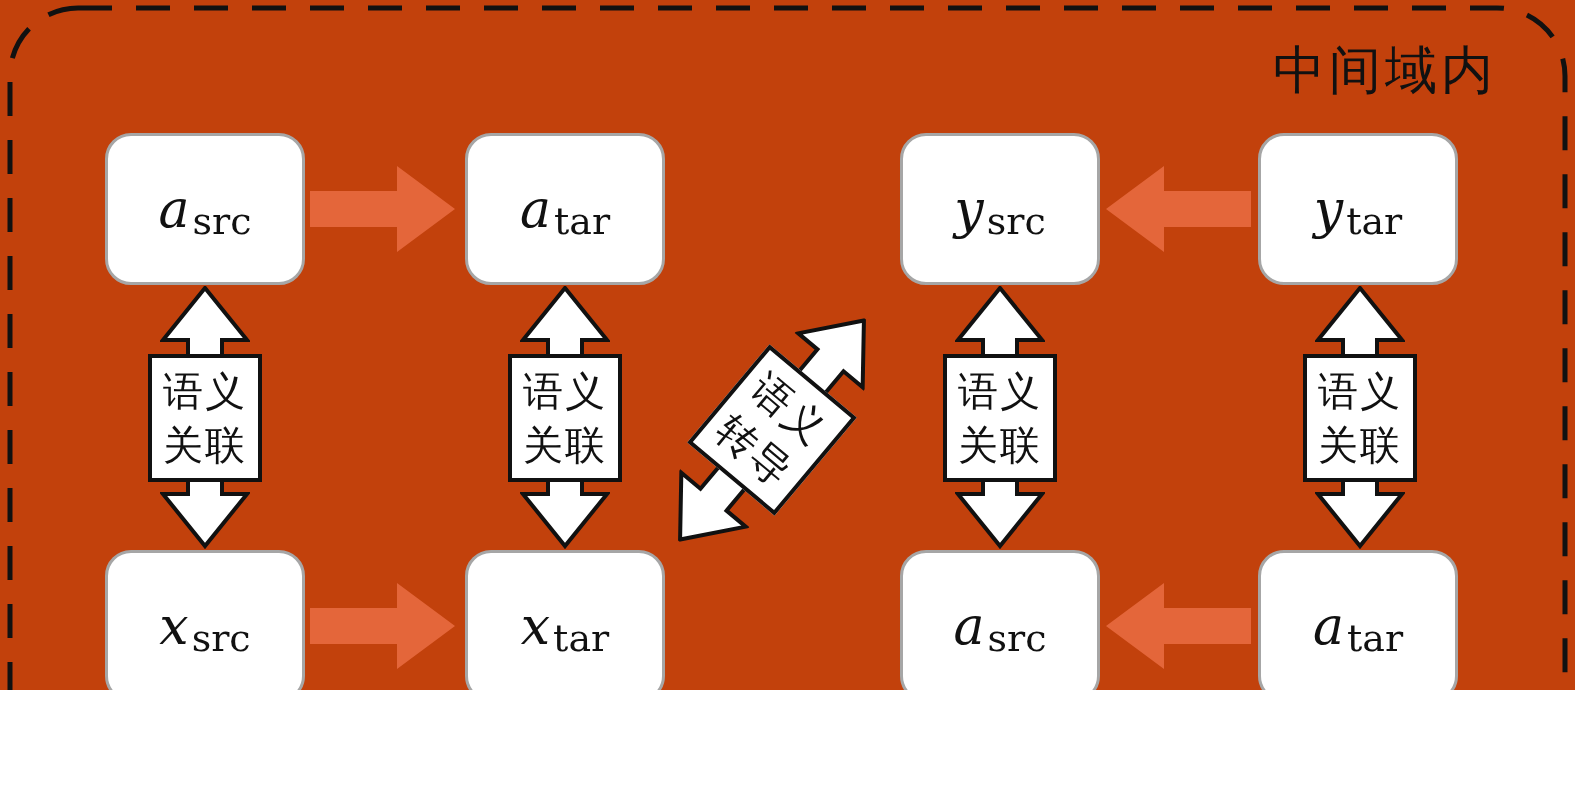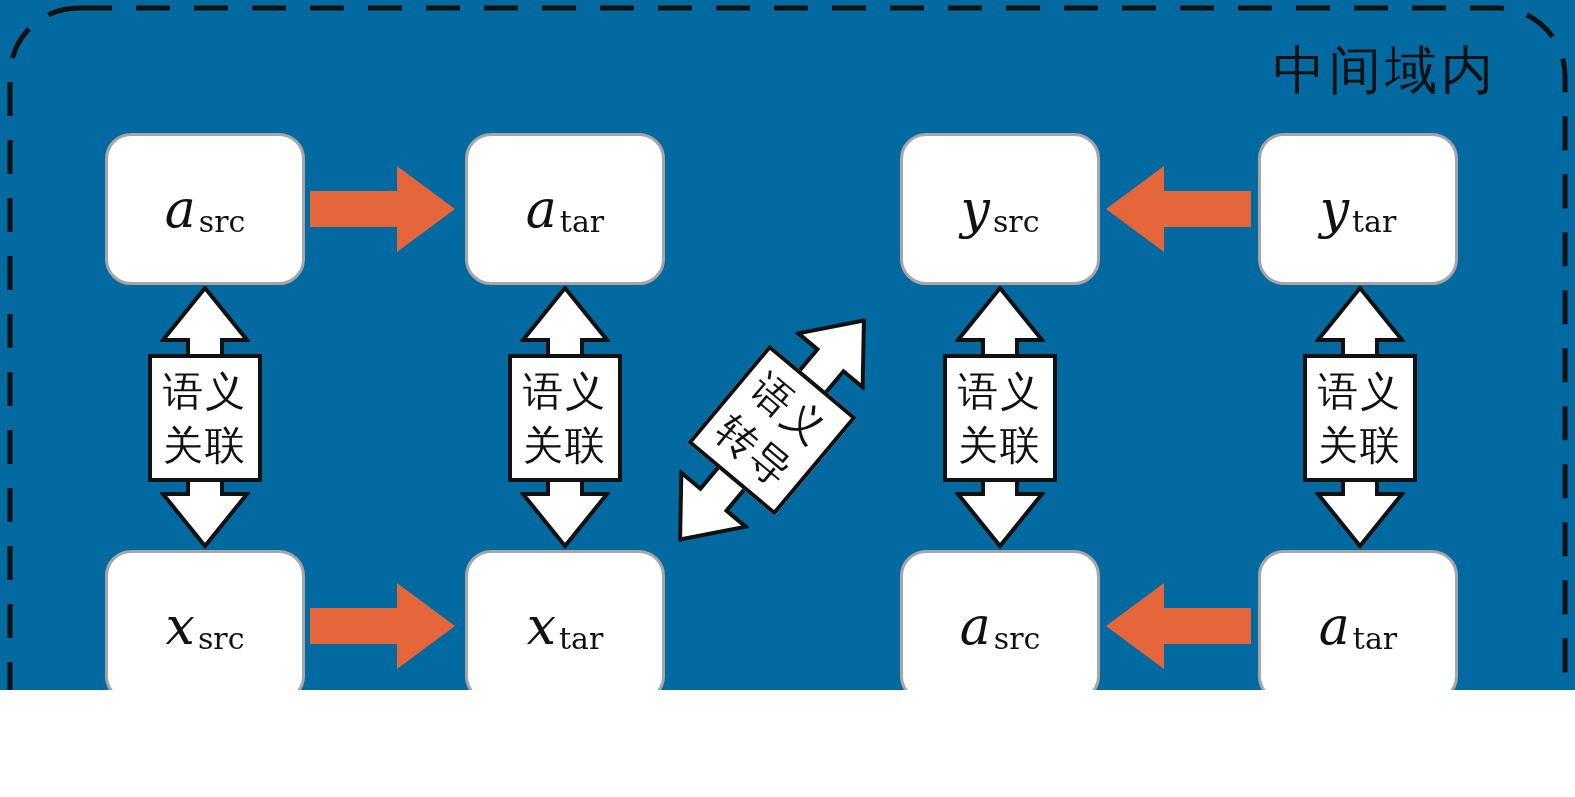--- a/index.html
+++ b/index.html
@@ -3,21 +3,21 @@
 <meta charset="utf-8">
 <style>
   * { margin: 0; padding: 0; box-sizing: border-box; }
   html, body { background: #ffffff; }
   body { font-family: "Liberation Sans", sans-serif; }
 
   .canvas {
     position: relative;
     width: 1575px;
     height: 690px;
-    background: #0369a1;
+    background: #c2410c;
     overflow: hidden;
   }
 
   .border-svg {
     position: absolute;
     left: 0; top: 0;
   }
 
   .title {
     position: absolute;
@@ -39,21 +39,21 @@
     display: flex;
     align-items: center;
     justify-content: center;
     color: #111111;
     font-family: "DejaVu Serif", serif;
     font-size: 52px;
   }
   .node .base { font-style: italic; }
   .node .sup {
     font-style: normal;
-    font-size: 30px;
+    font-size: 38px;
     vertical-align: 20px;
     margin-left: 3px;
     margin-top: 24px;
   }
 
   .arrow-abs { position: absolute; }
 
   .vconn {
     position: absolute;
     width: 90px;

